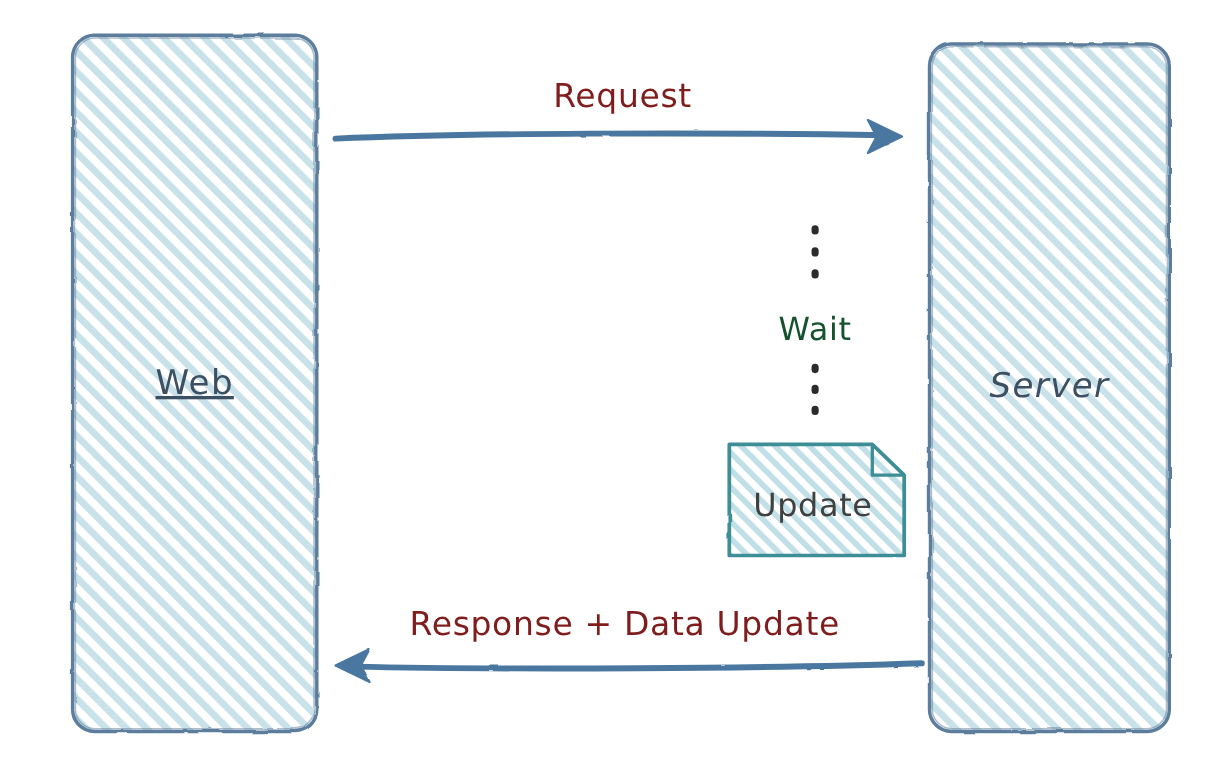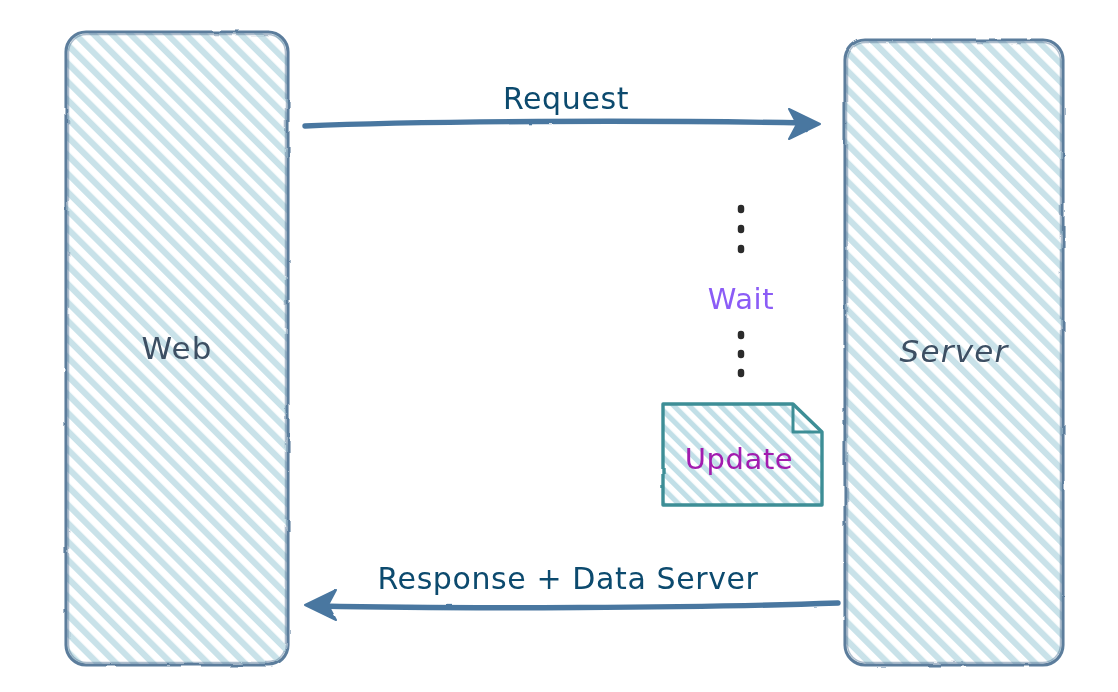--- a/index.html
+++ b/index.html
@@ -33,33 +33,32 @@
   }
   .node-label {
     color: #3d4f63;
     font-size: 31px;
     letter-spacing: 1.2px;
     text-align: center;
     line-height: 1.42;
     font-weight: 400;
   }
   .edge-label {
-    color: #0c4a6e;
+    color: #7f1d1d;
     font-size: 30px;
     letter-spacing: 0.6px;
     font-weight: 400;
-    margin-top: 10px;
   }
   .wait-label {
-    color: #8b5cf6;
+    color: #14532d;
     font-size: 29px;
     letter-spacing: 0.6px;
   }
   .doc-label {
-    color: #a21caf;
+    color: #404040;
     font-size: 29px;
     letter-spacing: 0.6px;
     text-align: right;
   }
   .centerer {
     transform: translate(-50%, -50%);
   }
 </style>
 </head>
 <body>
@@ -119,29 +118,29 @@
 
     <g>
       <path d="M663,404 L793,404 L822,432 L822,505 L663,505 Z" fill="url(#hatch-doc)"></path>
       <g filter="url(#rough-soft)">
         <path d="M663,404 L793,404 L822,432 L822,505 L663,505 Z" fill="none" stroke="#3e8e96" stroke-width="3.4" stroke-linejoin="round"></path>
         <path d="M793,404 L793,432 L822,432" fill="none" stroke="#3e8e96" stroke-width="3.0" stroke-linejoin="round"></path>
       </g>
     </g>
   </svg>
 
-  <div class="label node-label centerer" style="left:177px; top:348px;">
+  <div class="label node-label centerer" style="left:177px; top:348px;text-decoration:underline;">
     <div>Web</div>
   </div>
 
   <div class="label node-label centerer" style="left:954px; top:351px;font-style:italic;">
     <div>Server</div>
   </div>
 
   <div class="label edge-label centerer" style="left:566px; top:88px;">Request</div>
 
-  <div class="label edge-label centerer" style="left:568px; top:568px;">Response + Data Server</div>
+  <div class="label edge-label centerer" style="left:568px; top:568px;">Response + Data Update</div>
 
   <div class="label wait-label centerer" style="left:741px; top:299px;">Wait</div>
 
   <div class="label doc-label centerer" style="left:739px; top:459px;">Update</div>
 
 </div>
 
 </body></html>

